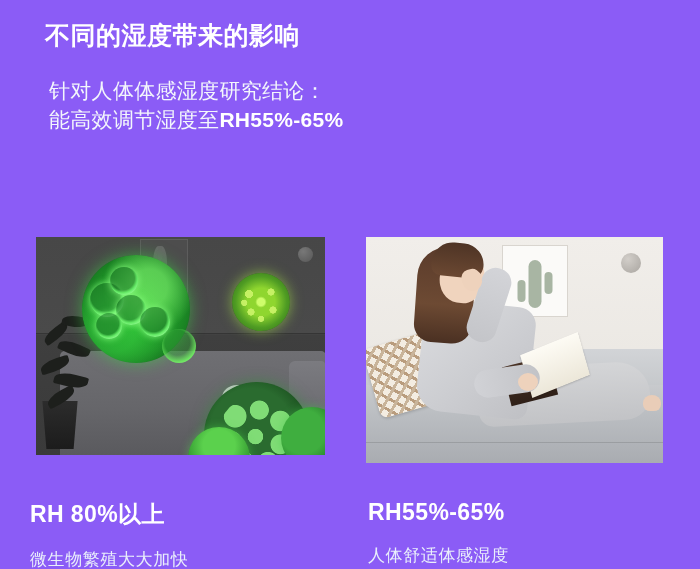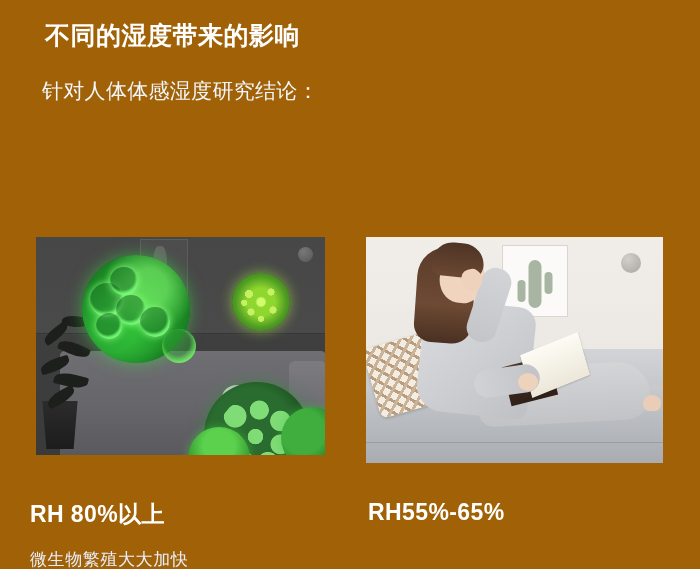--- a/index.html
+++ b/index.html
@@ -26,21 +26,21 @@
     left: 45px;
     top: 19px;
     font-size: 25px;
     font-weight: 700;
     color: #ffffff;
     letter-spacing: 0.5px;
     white-space: nowrap;
   }
   .body-block {
     position: absolute;
-    left: 42px;
+    left: 49px;
     top: 76px;
     width: 520px;
   }
   .body-line {
     font-size: 21px;
     line-height: 29px;
     color: #f3f6fc;
     font-weight: 400;
     letter-spacing: 0.3px;
     white-space: nowrap;
@@ -431,26 +431,27 @@
     font-size: 17px;
     font-weight: 400;
     color: #e9eefb;
     letter-spacing: 0.6px;
     white-space: nowrap;
   }
 </style>
 </head>
 <body>
 
-<div id="poster" style="background: #a16207;">
+<div id="poster" style="background: #8b5cf6;">
 
   <div class="title">不同的湿度带来的影响</div>
 
   <div class="body-block">
     <div class="body-line">针对人体体感湿度研究结论：</div>
+    <div class="body-line"><span>能高效调节湿度至</span><span class="bold">RH55%-65%</span></div>
   </div>
 
   <div class="photo" id="photo-left">
     <div class="room-dark">
       <div class="dk-wallline"></div>
       <div class="dk-frame"></div>
       <div class="dk-knob"></div>
       <div class="dk-sofa-back"></div>
       <div class="dk-sofa"></div>
       <div class="dk-sofa-arm"></div>
@@ -507,15 +508,16 @@
     </div>
   </div>
 
   <div class="cap" id="cap-left">
     <div class="cap-main">RH 80%以上</div>
     <div class="cap-sub">微生物繁殖大大加快</div>
   </div>
 
   <div class="cap" id="cap-right">
     <div class="cap-main">RH55%-65%</div>
+    <div class="cap-sub">人体舒适体感湿度</div>
   </div>
 
 </div>
 
 </body></html>

